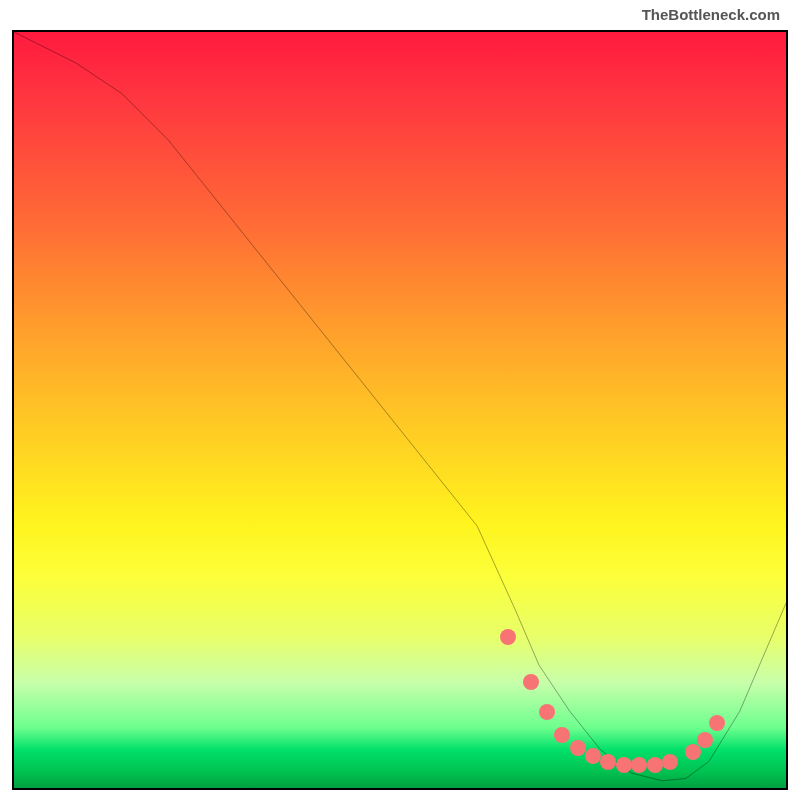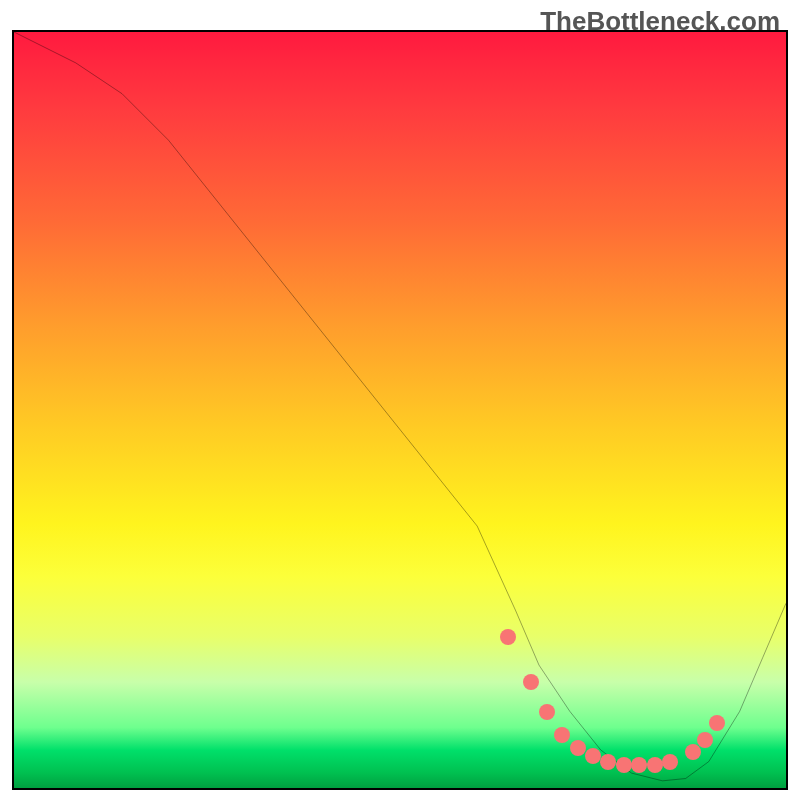--- a/index.html
+++ b/index.html
@@ -7,21 +7,21 @@
     width: 800px;
     height: 800px;
     font-family: Arial, sans-serif;
     position: relative;
     background: #fff;
   }
   .watermark {
     position: absolute;
     top: 6px;
     right: 20px;
-    font-size: 26px;
+    font-size: 15px;
     font-weight: bold;
     color: #555;
     z-index: 10;
   }
   .chart-frame {
     position: absolute;
     top: 30px;
     left: 12px;
     width: 776px;
     height: 760px;

